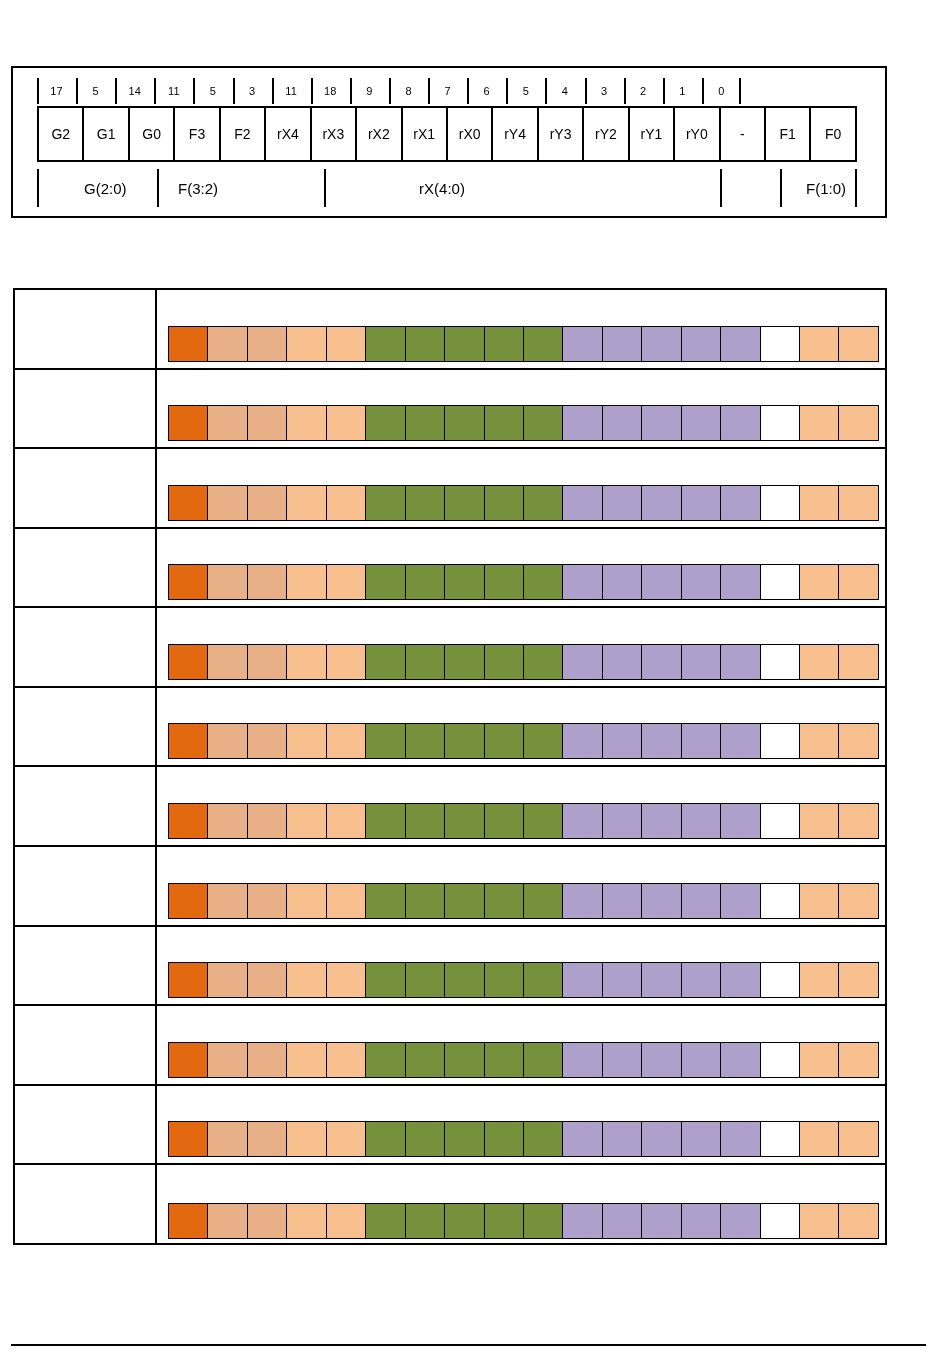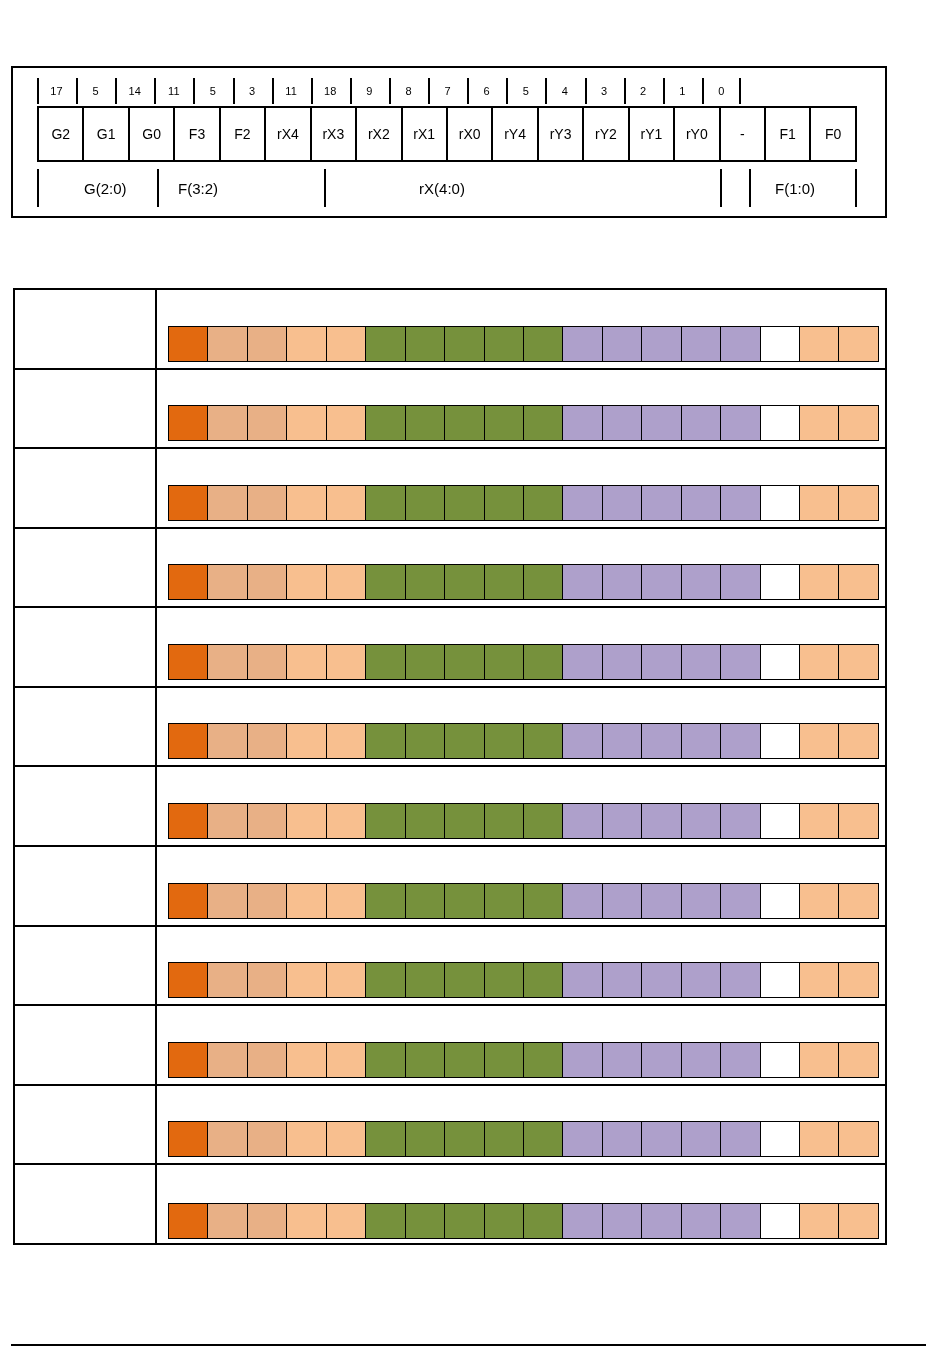--- a/index.html
+++ b/index.html
@@ -250,21 +250,21 @@
         </div>
         <div class="bf-group" style="left: 120px; width: 82px;">
           <span>F(3:2)</span>
         </div>
         <div class="bf-group" style="left: 243px; width: 236px; margin-left: 44px;">
           <span>rX(4:0)</span>
         </div>
         <div class="bf-group" style="left: 683.333px; width: 45.5556px;">
           <span></span>
         </div>
-        <div class="bf-group" style="left: 712px; width: 92px;">
+        <div class="bf-group" style="left: 743px; width: 92px;">
           <span>F(1:0)</span>
         </div>
         <span class="bf-endtick"></span>
     </div>
 
   </div>
 </div>
 
 <div id="color-table">
     <div class="ct-row">

